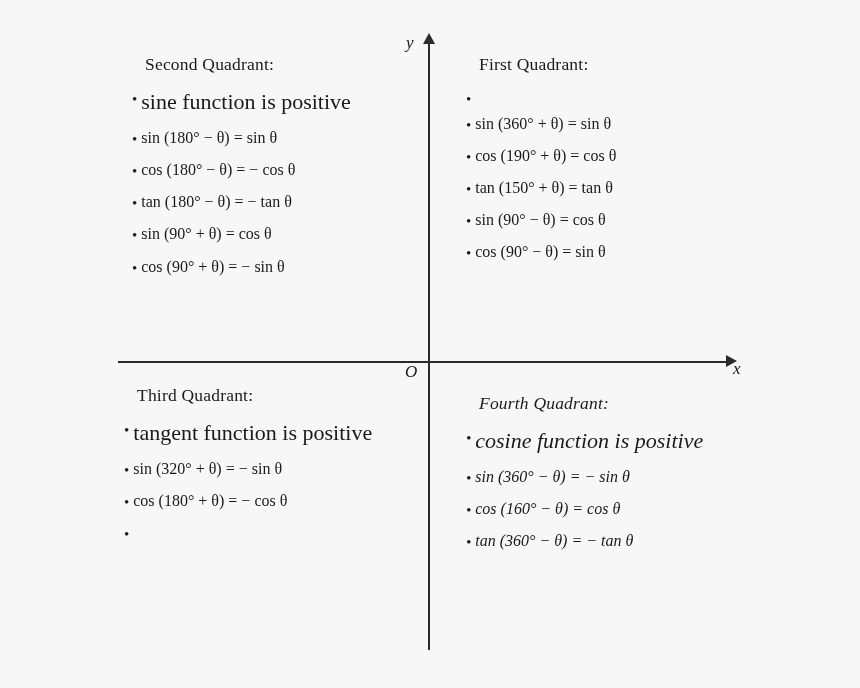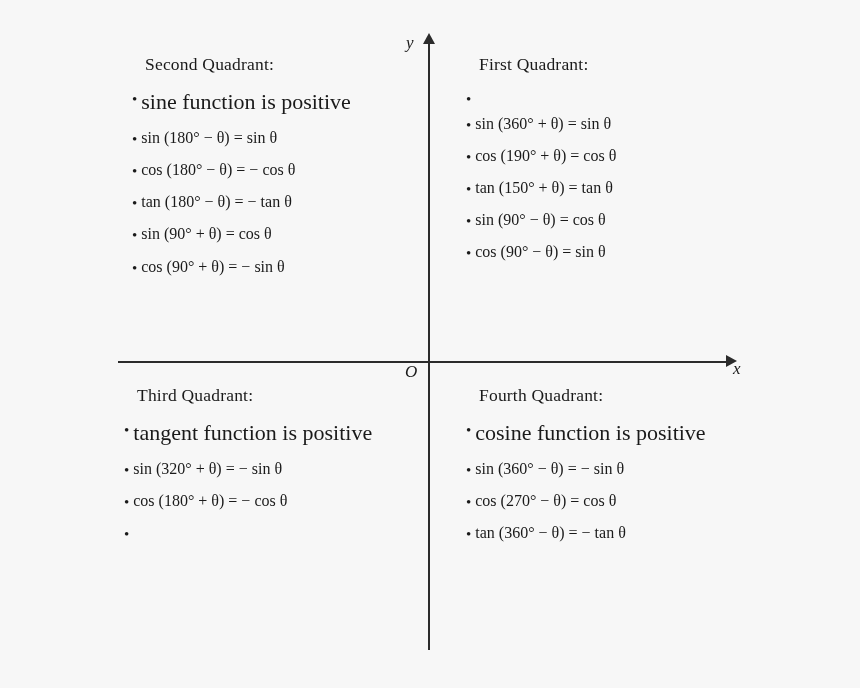--- a/index.html
+++ b/index.html
@@ -67,21 +67,21 @@
   .label-o { left: 405px; top: 362px; }
 
   
   .quadrant {
     position: absolute;
     width: 300px;
   }
   .q2 { left: 132px; top: 54px; }
   .q1 { left: 466px; top: 54px; }
   .q3 { left: 124px; top: 385px; }
-  .q4 { left: 466px; top: 385px; }
+  .q4 { left: 466px; top: 393px; font-style: italic; }
 
   .q-title {
     font-size: 17.5px;
     margin-left: 13px;
     margin-bottom: 12px;
     letter-spacing: 0.2px;
     white-space: nowrap;
   }
   .q-item {
     display: flex;
@@ -205,21 +205,21 @@
     <div class="q-item">
       <span class="bullet">•</span>
       <span class="item-text plain">cosine function is positive</span>
     </div>
     <div class="q-item">
       <span class="bullet">•</span>
       <span class="item-text math">sin (360° − θ) = − sin θ</span>
     </div>
     <div class="q-item">
       <span class="bullet">•</span>
-      <span class="item-text math">cos (270° − θ) = cos θ</span>
+      <span class="item-text math">cos (160° − θ) = cos θ</span>
     </div>
     <div class="q-item">
       <span class="bullet">•</span>
       <span class="item-text math">tan (360° − θ) = − tan θ</span>
     </div>
   </div>
 
 </div>
 
 </body></html>

